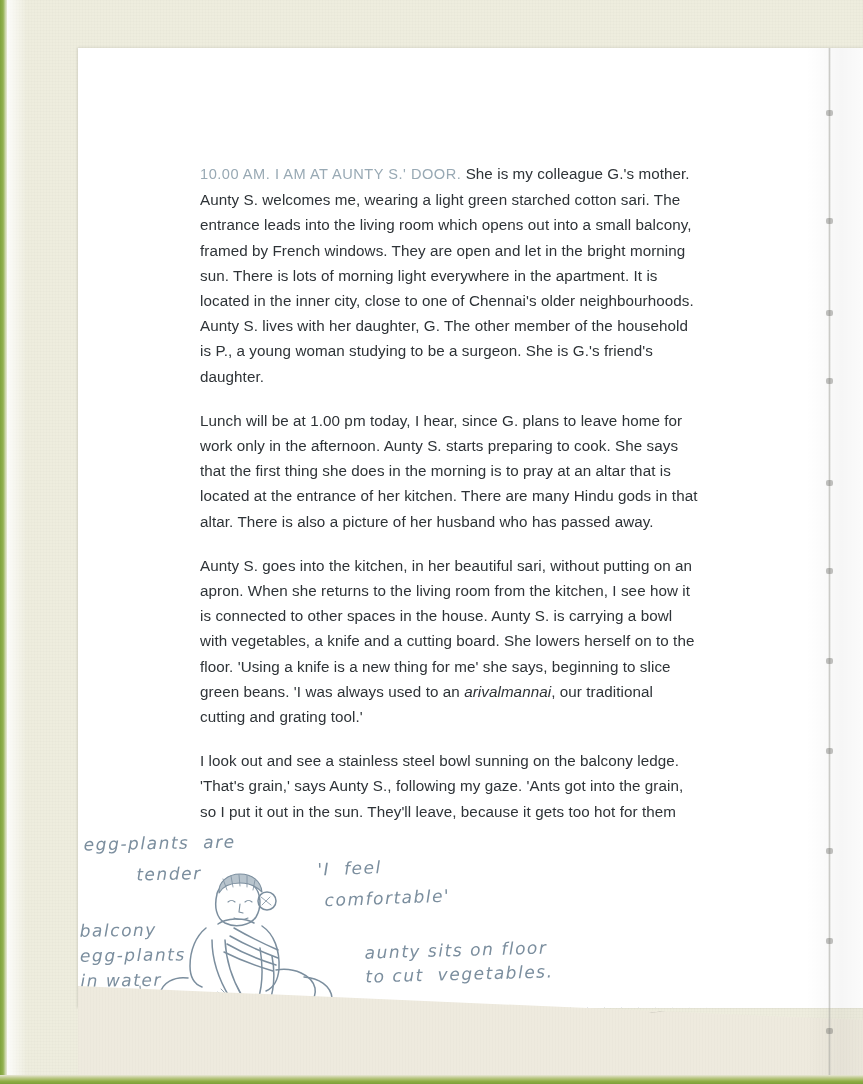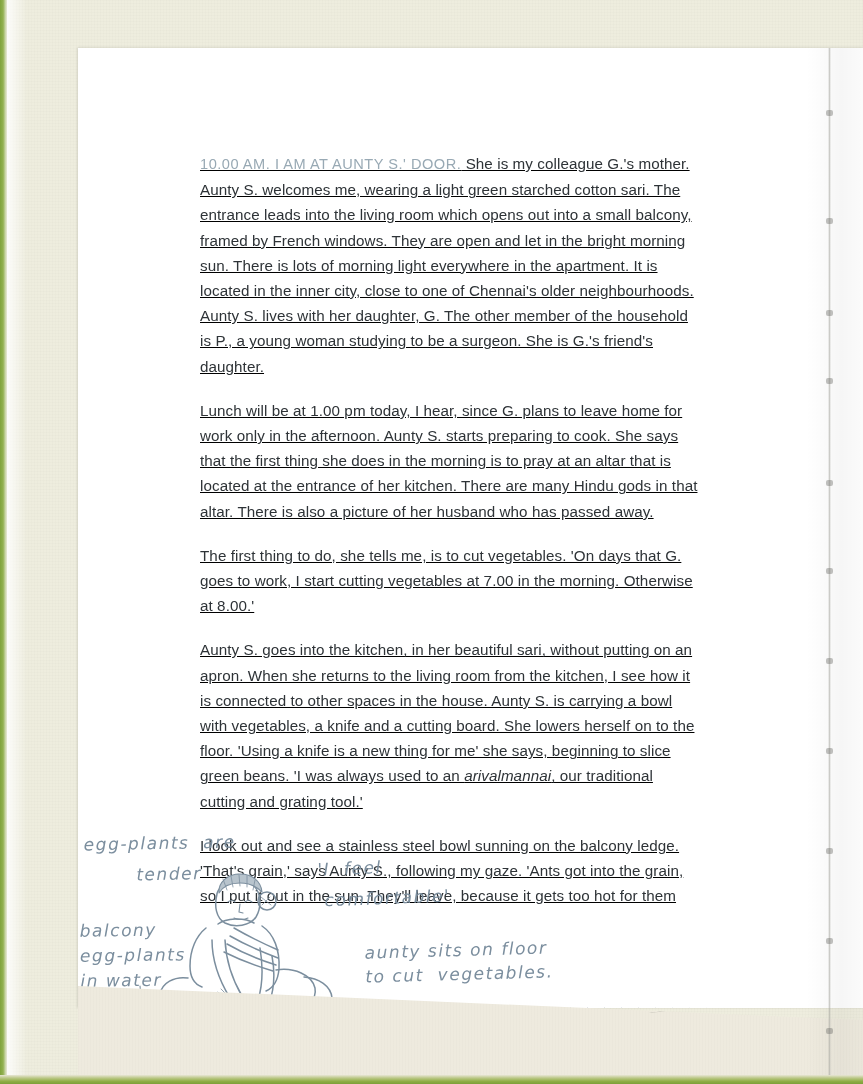--- a/index.html
+++ b/index.html
@@ -71,21 +71,21 @@
     background:linear-gradient(90deg,rgba(0,0,0,0) 0%,rgba(0,0,0,.035) 62%,rgba(0,0,0,.015) 100%);
   }
   .binding-marks{position:absolute;left:826px;top:48px;width:7px;height:1036px;}
   .binding-marks i{
     position:absolute;left:0;width:7px;height:6px;border-radius:2px;
     background:rgba(120,120,115,.45);display:block;
   }
 
   
   .column{
-    position:absolute;left:200px;top:151px;width:500px;text-decoration:underline;
+    position:absolute;left:200px;top:161px;width:500px;
   }
   p.para{
     margin:0 0 19px 0;
     font-size:15.2px;
     line-height:25.2px;
     color:#2e3337;
     letter-spacing:.005em;
     text-align:left;
   }
   p.para:last-child{margin-bottom:0;}
@@ -141,21 +141,20 @@
   <div class="green-strip"></div>
 
   <div class="sheet"></div>
 
   <div class="column">
 
     <p class="para"><span class="lede">10.00 AM. I AM AT AUNTY S.' DOOR.</span><span> She is my colleague G.'s mother. Aunty S. welcomes me, wearing a light green starched cotton sari. The entrance leads into the living room which opens out into a small balcony, framed by French windows. They are open and let in the bright morning sun. There is lots of morning light everywhere in the apartment. It is located in the inner city, close to one of Chennai's older neighbourhoods. Aunty S. lives with her daughter, G. The other member of the household is P., a young woman studying to be a surgeon. She is G.'s friend's daughter.</span></p>
 
     <p class="para">Lunch will be at 1.00 pm today, I hear, since G. plans to leave home for work only in the afternoon. Aunty S. starts preparing to cook. She says that the first thing she does in the morning is to pray at an altar that is located at the entrance of her kitchen. There are many Hindu gods in that altar. There is also a picture of her husband who has passed away.</p>
 
-    <p class="para">The first thing to do, she tells me, is to cut vegetables. 'On days that G. goes to work, I start cutting vegetables at 7.00 in the morning. Otherwise at 8.00.'</p>
 
     <p class="para"><span>Aunty S. goes into the kitchen, in her beautiful sari, without putting on an apron. When she returns to the living room from the kitchen, I see how it is connected to other spaces in the house. Aunty S. is carrying a bowl with vegetables, a knife and a cutting board. She lowers herself on to the floor. 'Using a knife is a new thing for me' she says, beginning to slice green beans. 'I was always used to an </span><em>arivalmannai</em><span>, our traditional cutting and grating tool.'</span></p>
 
     <p class="para">I look out and see a stainless steel bowl sunning on the balcony ledge. 'That's grain,' says Aunty S., following my gaze. 'Ants got into the grain, so I put it out in the sun. They'll leave, because it gets too hot for them</p>
   </div>
 
   <div class="hand" id="ann-eggplants"><span>egg-plants  are</span><span class="l2">tender</span></div>
 
   <div class="hand" id="ann-comfortable"><span>'I  feel</span><span class="l2">comfortable'</span></div>
 

